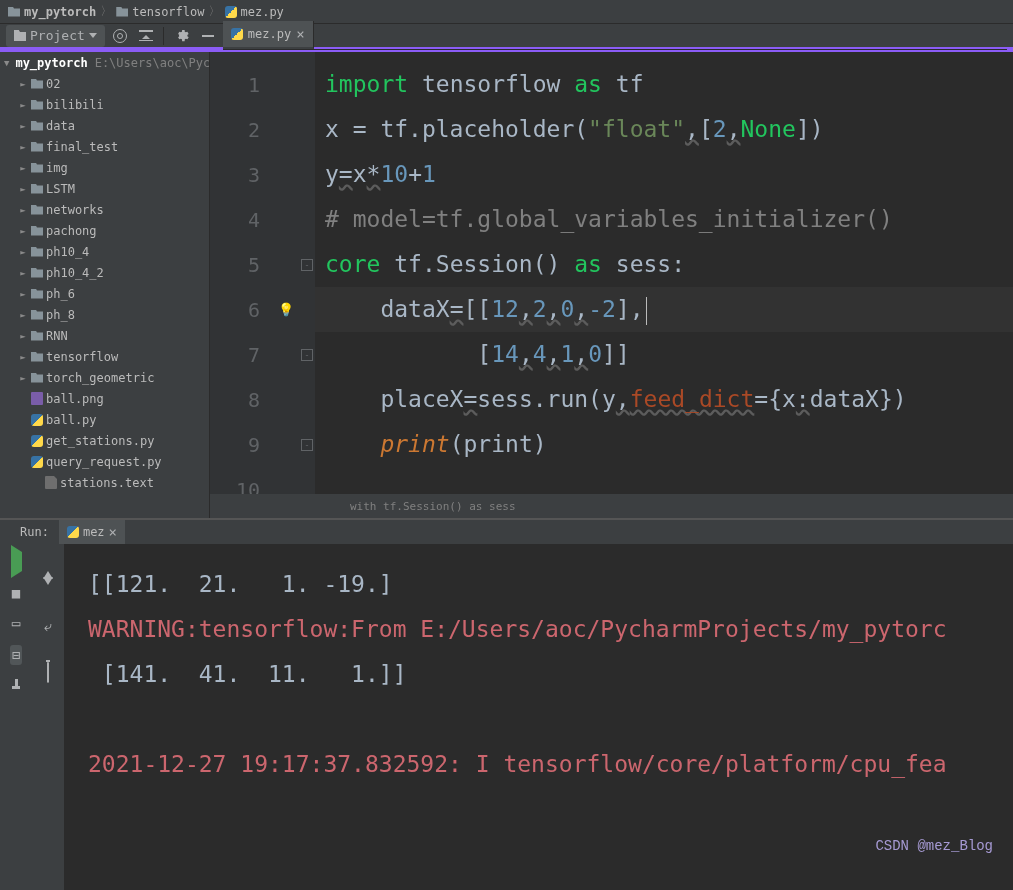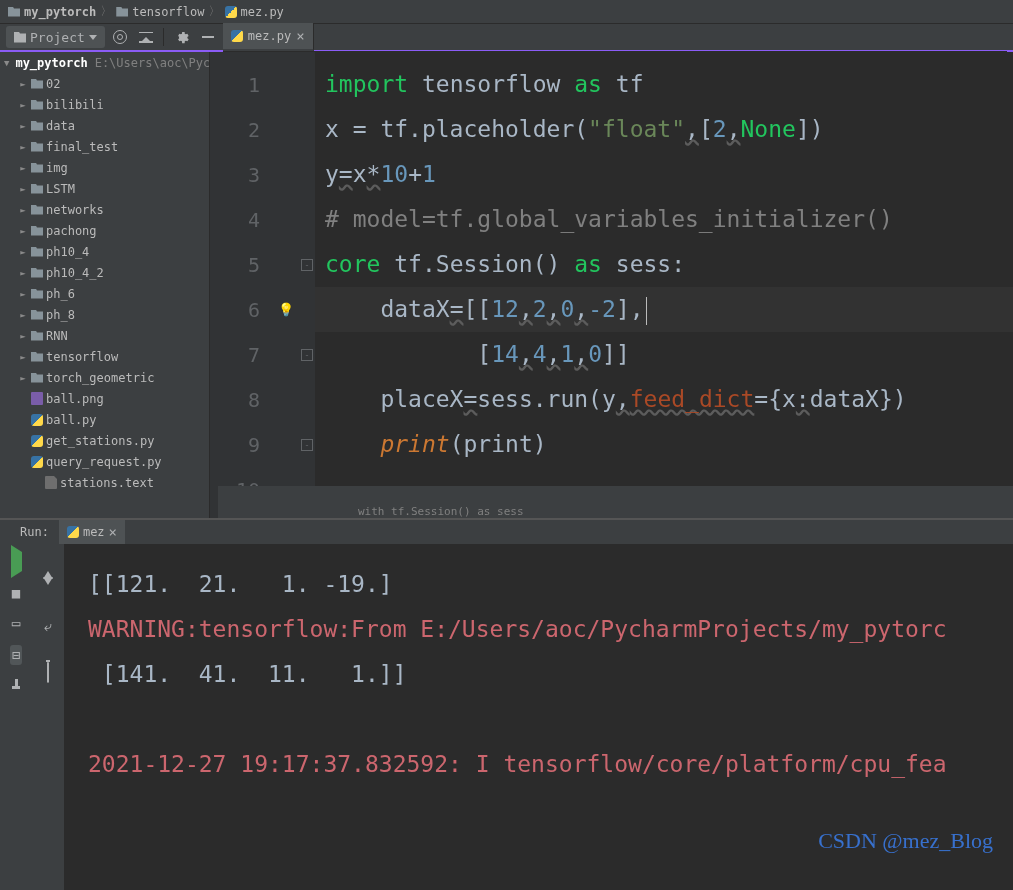--- a/index.html
+++ b/index.html
@@ -2,21 +2,21 @@
 <html><head>
 <meta charset="utf-8">
 <style>
 * { margin:0; padding:0; box-sizing:border-box; font-family:Consolas,'Microsoft YaHei',monospace; }
 body { background:#2b2b2b; color:#bbb; width:1013px; height:890px; overflow:hidden; position:relative; }
 .breadcrumb { height:24px; background:#3c3f41; display:flex; align-items:center; padding:0 8px; font-size:12px; border-bottom:1px solid #2b2b2b; }
 .breadcrumb-item { display:flex; align-items:center; gap:4px; }
 .breadcrumb-sep { color:#7a7a7a; margin:0 4px; }
 .folder-ic { width:12px; height:10px; background:#87939a; display:inline-block; clip-path:polygon(0 0,40% 0,50% 20%,100% 20%,100% 100%,0 100%); }
 .py-ic { width:12px; height:12px; display:inline-block; background:linear-gradient(135deg,#3772a4 50%,#ffd94a 50%); border-radius:3px; }
-.toolbar { height:28px; background:#3c3f41; display:flex; align-items:center; padding:0 6px; gap:4px; border-bottom:2px solid #8b5cf6; }
+.toolbar { height:28px; background:#3c3f41; display:flex; align-items:center; padding:0 6px; gap:4px; border-bottom:5px solid #8b5cf6; }
 .tool-btn { height:22px; min-width:22px; display:flex; align-items:center; justify-content:center; color:#afb1b3; cursor:pointer; font-size:13px; padding:0 4px; }
 .project-btn { background:#4e5254; border-radius:3px; padding:0 8px; gap:4px; }
 .proj-ic { width:12px; height:11px; background:#afb1b3; clip-path:polygon(0 0,40% 0,50% 18%,100% 18%,100% 100%,0 100%); }
 .chev-d { width:0; height:0; border-left:4px solid transparent; border-right:4px solid transparent; border-top:5px solid #afb1b3; }
 .target-ic { width:14px; height:14px; border:1.5px solid #afb1b3; border-radius:50%; position:relative; }
 .target-ic:after { content:''; position:absolute; inset:3px; border:1.5px solid #afb1b3; border-radius:50%; }
 .collapse-ic { width:14px; height:11px; position:relative; }
 .collapse-ic:before,.collapse-ic:after { content:''; position:absolute; left:0; right:0; height:1.5px; background:#afb1b3; }
 .collapse-ic:before { top:0; } .collapse-ic:after { bottom:0; }
 .collapse-ic span { position:absolute; top:5px; left:3px; width:0; height:0; border-left:4px solid transparent; border-right:4px solid transparent; border-bottom:4px solid #afb1b3; }
@@ -48,21 +48,21 @@
 .kw { color:#22c55e; }
 .kw-i { color:#cc7832; font-style:italic; }
 .str { color:#6a8759; }
 .num { color:#6897bb; }
 .com { color:#808080; }
 .param { color:#aa4926; }
 .def { color:#a9b7c6; }
 .wavy { text-decoration:underline wavy #5c5c5c; text-decoration-skip-ink:none; }
 .caret { display:inline-block; width:1px; height:28px; background:#bbb; vertical-align:middle; margin-left:2px; animation:blink 1s infinite; }
 @keyframes blink { 50% { opacity:0; } }
-.code-footer { position:absolute; bottom:0; left:8px; right:0; height:32px; background:#3c3f41; font-size:11px; color:#808080; padding-left:140px; display:flex; align-items:flex-end; }
+.code-footer { position:absolute; bottom:0; left:0; right:0; height:24px; background:#3c3f41; font-size:11px; color:#808080; padding-left:140px; display:flex; align-items:center; }
 .run-panel { height:372px; background:#2b2b2b; border-top:2px solid #555; }
 .run-header { height:24px; background:#3c3f41; display:flex; align-items:center; font-size:12px; color:#bbb; padding-left:20px; }
 .run-tab { display:flex; align-items:center; gap:4px; padding:0 8px; background:#4e5254; height:24px; }
 .run-body { display:flex; height:348px; }
 .run-left { width:32px; background:#3c3f41; display:flex; flex-direction:column; align-items:center; padding-top:8px; gap:14px; }
 .play-ic { width:0; height:0; border-top:7px solid transparent; border-bottom:7px solid transparent; border-left:11px solid #499c54; }
 .run-ic { color:#afb1b3; font-size:14px; cursor:pointer; }
 .active-b { background:#515658; border-radius:3px; padding:2px; }
 .pin-ic { width:12px; height:12px; transform:rotate(45deg); }
 .pin-ic:before { content:''; display:block; width:3px; height:8px; background:#afb1b3; margin:0 auto; }
@@ -71,21 +71,21 @@
 .arrow-u { width:0; height:0; border-left:5px solid transparent; border-right:5px solid transparent; border-bottom:8px solid #afb1b3; }
 .arrow-d { width:0; height:0; border-left:5px solid transparent; border-right:5px solid transparent; border-top:8px solid #afb1b3; }
 .wrap-ic { font-size:14px; color:#afb1b3; }
 .print-ic { width:13px; height:11px; background:#afb1b3; border-radius:1px; position:relative; }
 .print-ic:before { content:''; position:absolute; top:-3px; left:2px; right:2px; height:3px; background:#afb1b3; }
 .trash-ic { width:11px; height:12px; border:1px solid #afb1b3; border-radius:0 0 2px 2px; position:relative; }
 .trash-ic:before { content:''; position:absolute; top:-3px; left:-2px; right:-2px; height:2px; background:#afb1b3; }
 .console { flex:1; padding:18px 0 0 24px; font-size:23px; line-height:45px; overflow:hidden; }
 .c-out { color:#a9b7c6; white-space:pre; font-family:Consolas,monospace; }
 .c-err { color:#cc666e; white-space:pre; font-family:Consolas,monospace; }
-.watermark { position:absolute; bottom:36px; right:20px; color:#3b82f6; font-size:22px; font-family:Liberation Serif, serif; opacity:0.8; }
+.watermark { position:absolute; bottom:36px; right:20px; color:#c4b5fd; font-size:14px; font-family:Liberation Mono, monospace; opacity:0.8; }
 </style>
 </head>
 <body>
 
 <div class="breadcrumb" id="breadcrumb">
     <span class="breadcrumb-item">
       <span class="folder-ic"></span>
       <span style="font-weight: bold;">my_pytorch</span>
     </span>
     <span class="breadcrumb-sep">〉</span>

